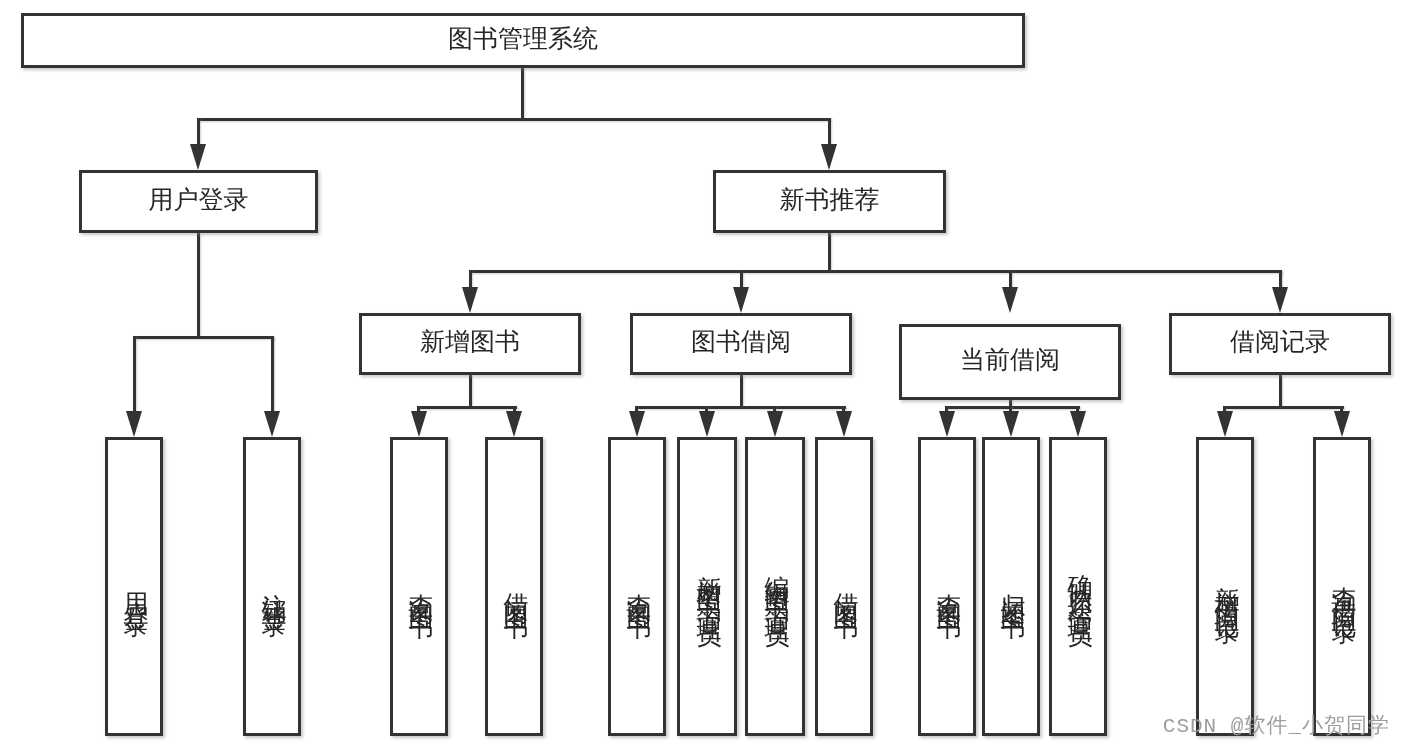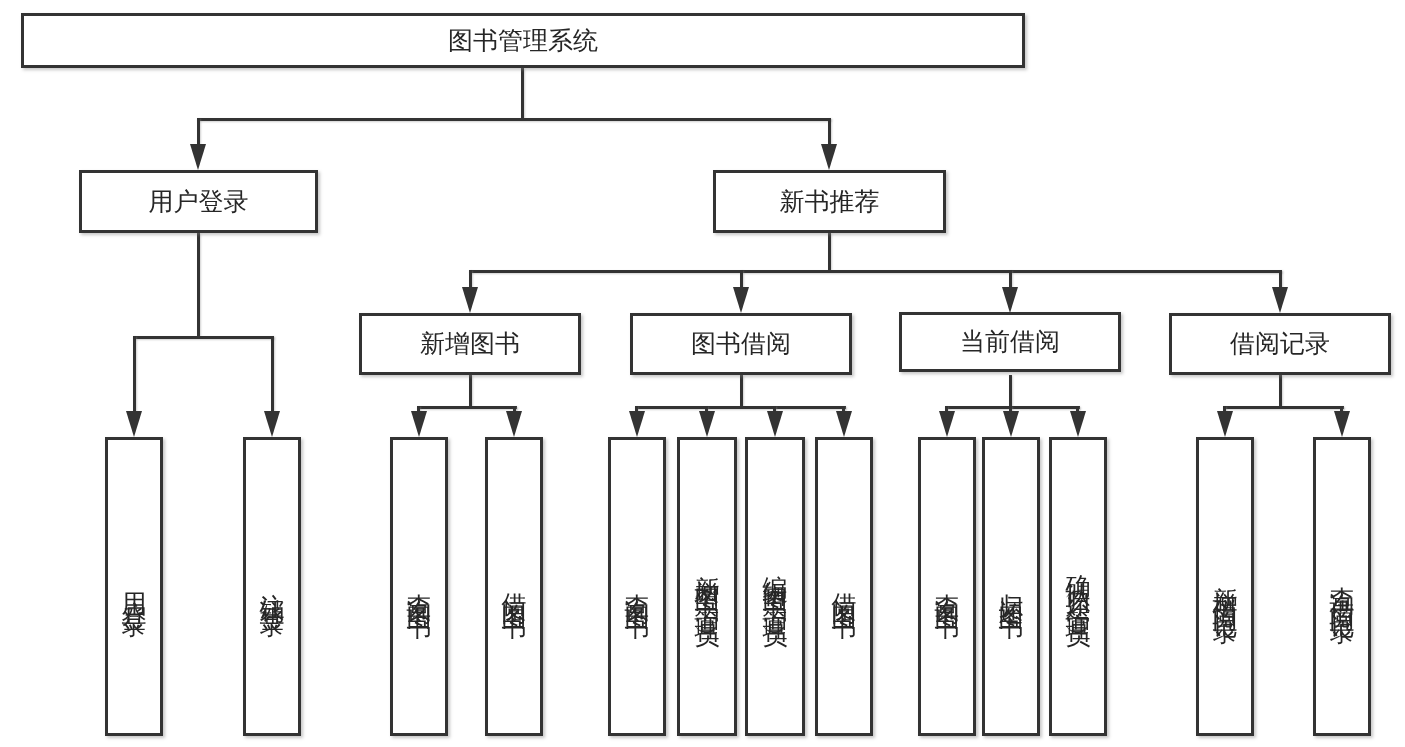--- a/index.html
+++ b/index.html
@@ -1,21 +1,21 @@
 <!DOCTYPE html>
 <html><head>
 <meta charset="utf-8">
 <style>
   html, body { margin: 0; padding: 0; background: #ffffff; }
   #stage {
     position: relative;
     width: 1405px;
     height: 747px;
     background: #ffffff;
-    font-family: Liberation Serif, serif;
+    font-family: Liberation Mono, monospace;
     overflow: hidden;
     color: #262626;
   }
   .box {
     position: absolute;
     background: #ffffff;
     border: 3px solid #333333;
     box-sizing: border-box;
     display: flex;
     align-items: center;
@@ -103,21 +103,21 @@
   <div class="arrow-down" style="left:1002px; top:287px;"></div>
   <div class="vline" style="left:1279px; top:270px; width:3px; height:19px;"></div>
   <div class="arrow-down" style="left:1272px; top:287px;"></div>
 
   <div class="box" style="left:359px; top:313px; width:222px; height:62px;">
     <span>新增图书</span>
   </div>
   <div class="box" style="left:630px; top:313px; width:222px; height:62px;">
     <span>图书借阅</span>
   </div>
-  <div class="box" style="left:899px; top:312px; width:222px; height:60px;">
+  <div class="box" style="left:899px; top:324px; width:222px; height:76px;">
     <span>当前借阅</span>
   </div>
   <div class="box" style="left:1169px; top:313px; width:222px; height:62px;">
     <span>借阅记录</span>
   </div>
 
   <div class="vline" style="left:469px; top:375px; width:3px; height:31px;"></div>
   <div class="hline" style="left:417px; top:406px; width:100px; height:3px;"></div>
   <div class="vline" style="left:417px; top:406px; width:3px; height:8px;"></div>
   <div class="arrow-down" style="left:411px; top:411px;"></div>
@@ -188,14 +188,15 @@
     <span class="vlabel">确认归还（管理员）</span>
   </div>
 
   <div class="box leaf" style="left:1196px; width:58px;">
     <span class="vlabel">新增借阅记录</span>
   </div>
   <div class="box leaf" style="left:1313px; width:58px;">
     <span class="vlabel">查询借阅记录</span>
   </div>
 
+  <div id="watermark">CSDN @软件_小贺同学</div>
 
 </div>
 
 </body></html>

